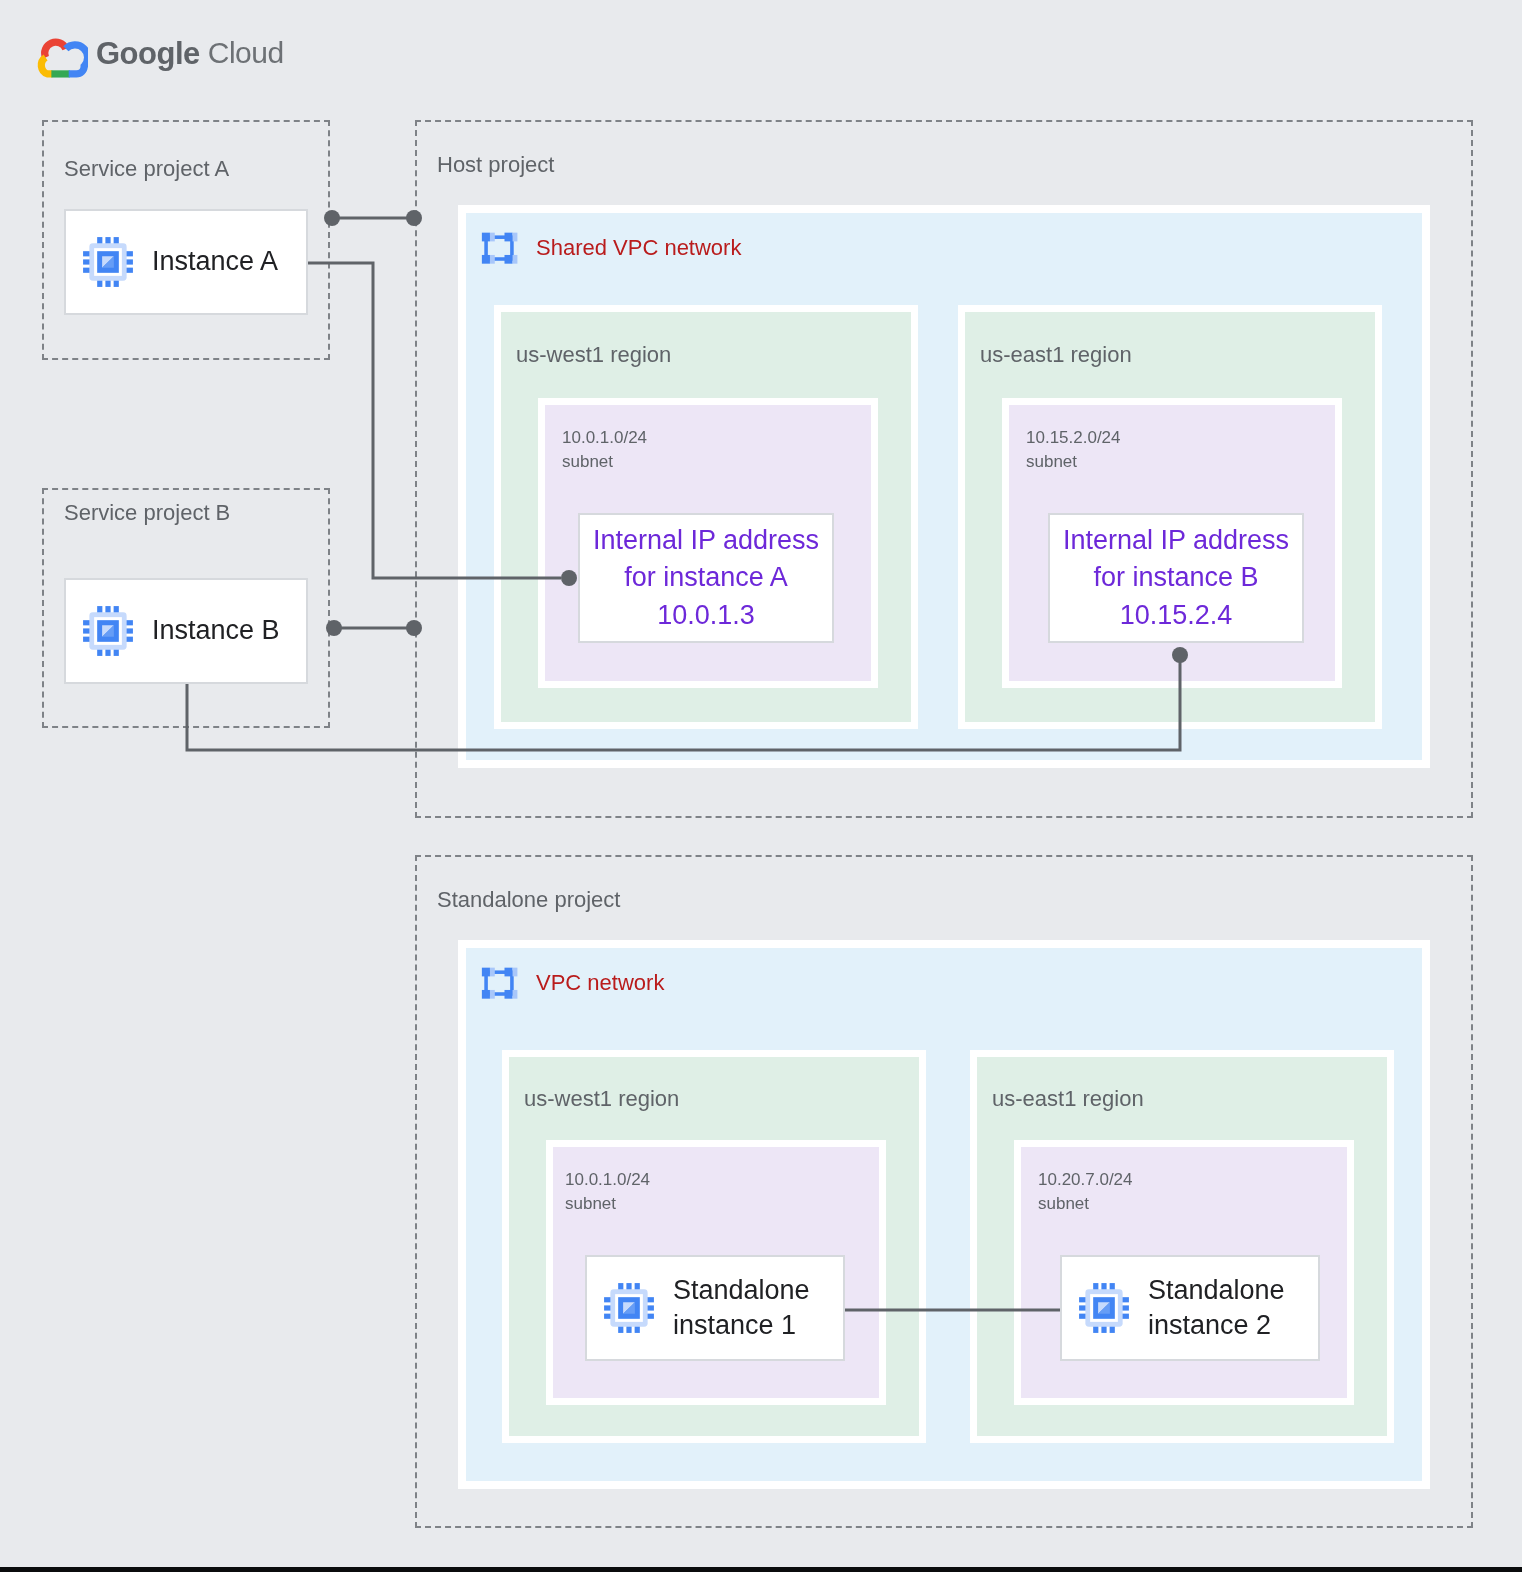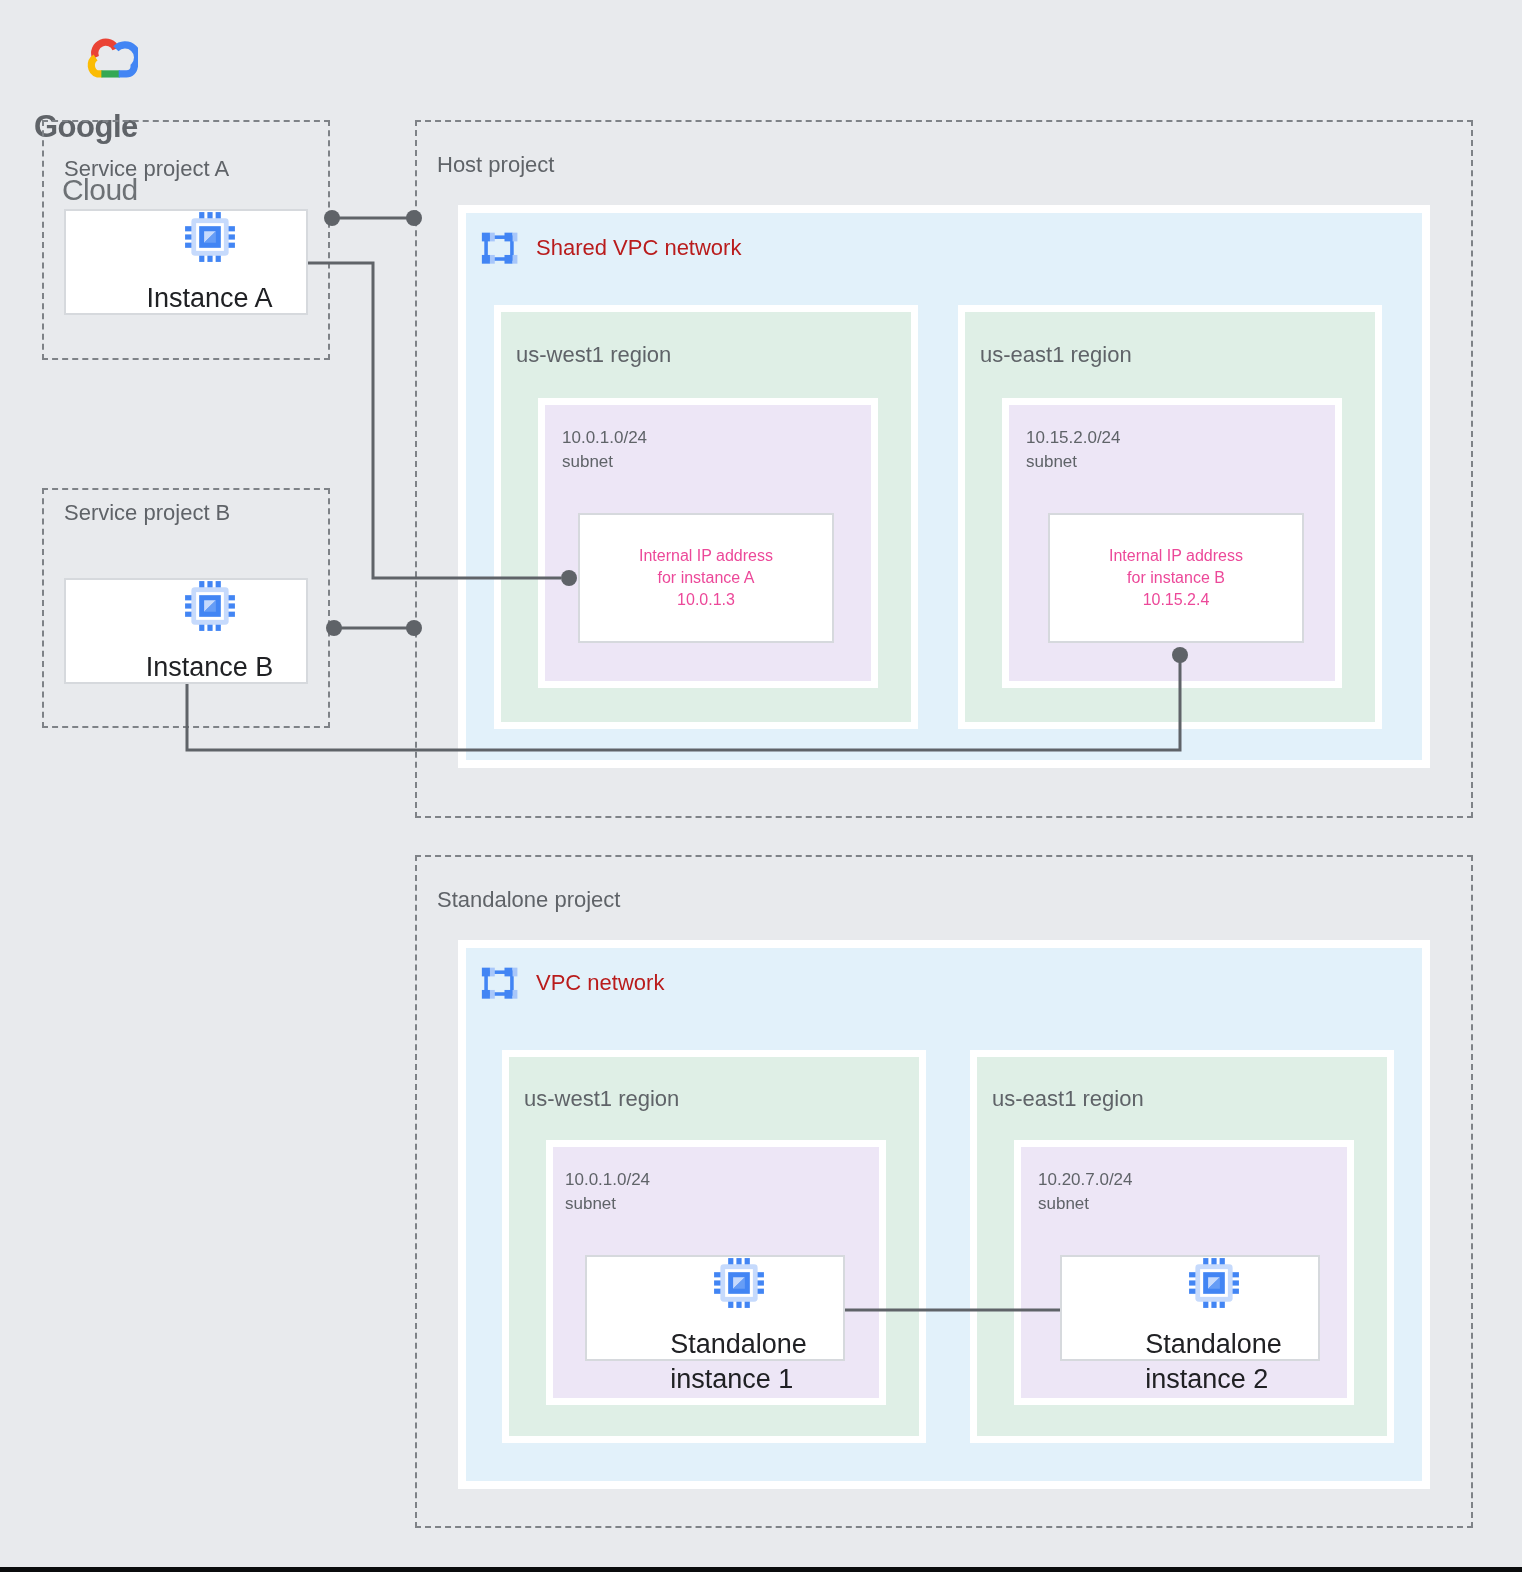--- a/index.html
+++ b/index.html
@@ -11,24 +11,24 @@
   .abs { position:absolute; }
   .dashed { position:absolute; border:2px dashed #7E8287; box-sizing:border-box; }
   .plabel { position:absolute; font-size:22px; color:#5F6368; white-space:nowrap;margin-top:8px; }
   .netbox { position:absolute; background:#E2F1FA; border:8px solid #FFFFFF; box-sizing:border-box; }
   .regionbox { position:absolute; background:#DFEFE6; border:7px solid #FFFFFF; box-sizing:border-box; }
   .subnetbox { position:absolute; background:#EDE6F6; border:7px solid #FFFFFF; box-sizing:border-box; }
   .netrow { position:absolute; display:flex; align-items:center; gap:16px; font-size:22px; color:#b91c1c; }
   .sublabel { position:absolute; font-size:17px; color:#5F6368; line-height:1.4; }
   .nodebox { position:absolute; background:#FFFFFF; border:2px solid #D6D9DD; box-sizing:border-box;
              display:flex; align-items:center; }
-  .instrow { padding-left:47px; gap:18px; font-size:27px; color:#202124;flex-direction:column; }
+  .instrow { padding-left:16px; gap:18px; font-size:27px; color:#202124; }
   .instrow .itxt { line-height:1.3; }
-  .ipcard { justify-content:center; text-align:center; font-size:16px; color:#ec4899; line-height:1.38; }
-  .logo { position:absolute; left:34px; top:36px; display:flex; align-items:flex-end; gap:28px;flex-direction:column; }
+  .ipcard { justify-content:center; text-align:center; font-size:27px; color:#6d28d9; line-height:1.38; }
+  .logo { position:absolute; left:34px; top:36px; display:flex; align-items:flex-start; gap:8px; }
   .logo .g { font-size:31px; font-weight:700; color:#5F6368; letter-spacing:-0.5px; }
   .logo .c { font-size:30px; font-weight:400; color:#6D7175; letter-spacing:-0.5px; }
   svg.overlay { position:absolute; left:0; top:0; pointer-events:none; }
   .icon { flex:0 0 auto; display:block; }
 </style>
 </head>
 <body>
 
 <div class="stage">
 

